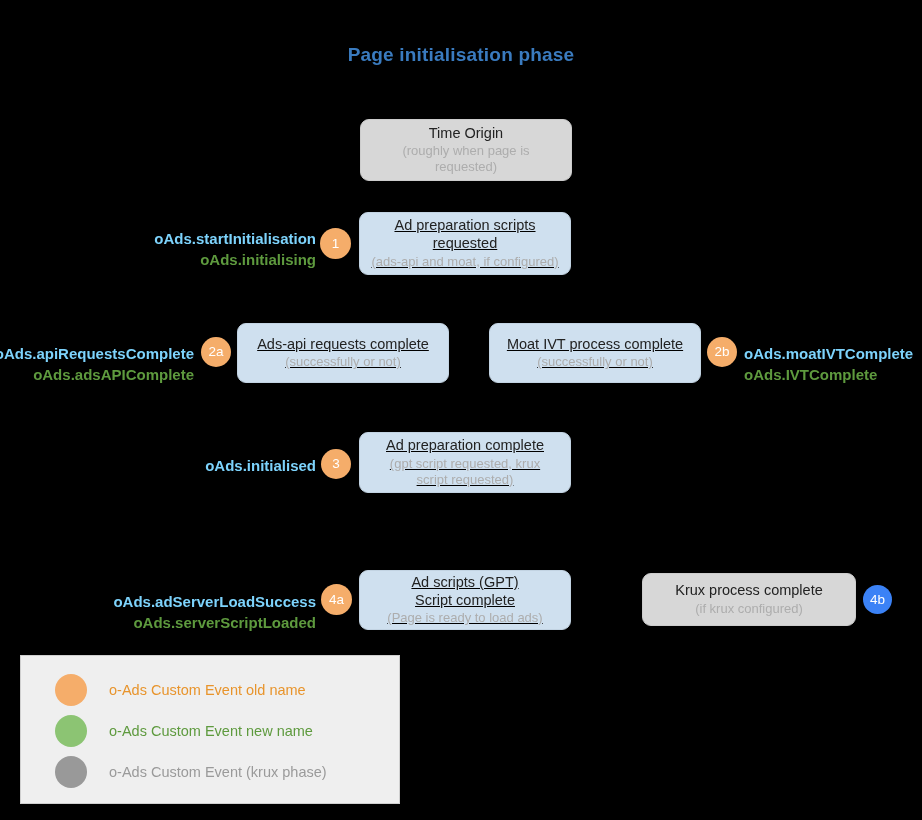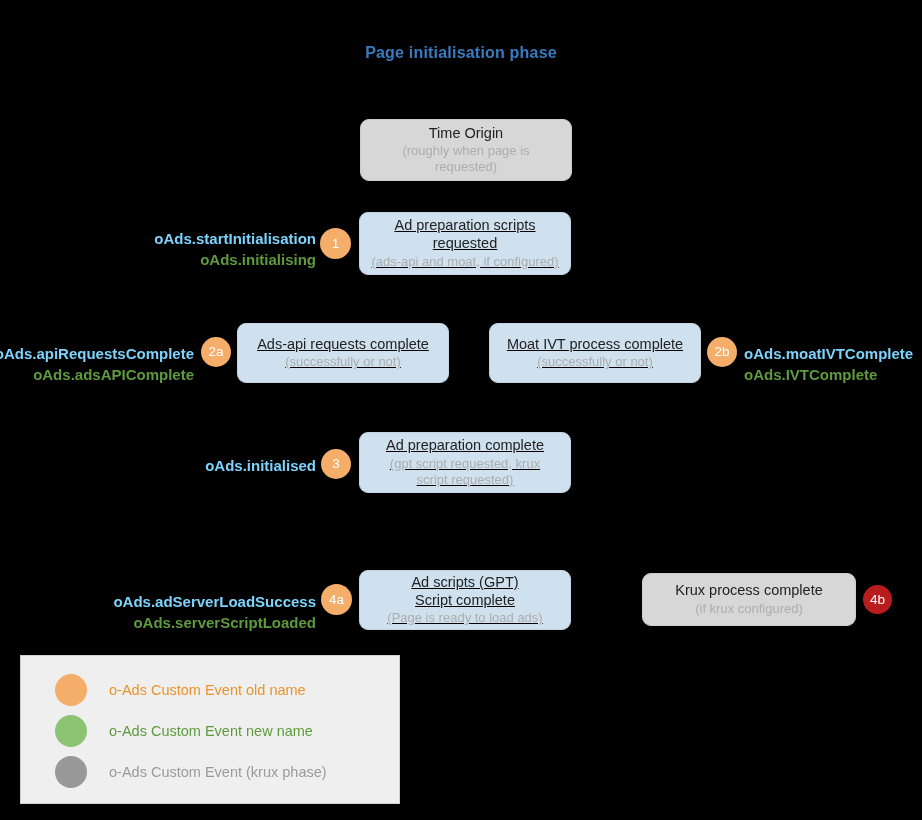--- a/index.html
+++ b/index.html
@@ -21,21 +21,21 @@
     width: 922px;
     height: 820px;
   }
 
   .title {
     position: absolute;
     left: 0;
     top: 44px;
     width: 922px;
     text-align: center;
-    font-size: 16px;
+    font-size: 19px;
     font-weight: bold;
     color: #3a7bbf;
     letter-spacing: 0.2px;
     white-space: nowrap;
   }
 
   
   .node {
     position: absolute;
     box-sizing: border-box;
@@ -72,21 +72,21 @@
     position: absolute;
     border-radius: 50%;
     display: flex;
     align-items: center;
     justify-content: center;
     color: #ffffff;
     font-size: 13.5px;
     line-height: 1;
   }
   .badge.orange { background: #f5ad6a; }
-  .badge.grey   { background: #b91c1c; }
+  .badge.grey   { background: #3b82f6; }
 
   
   .events {
     position: absolute;
     display: flex;
     flex-direction: column;
     line-height: 1.42;
     white-space: nowrap;
   }
   .events.right { text-align: right; align-items: flex-end; }

